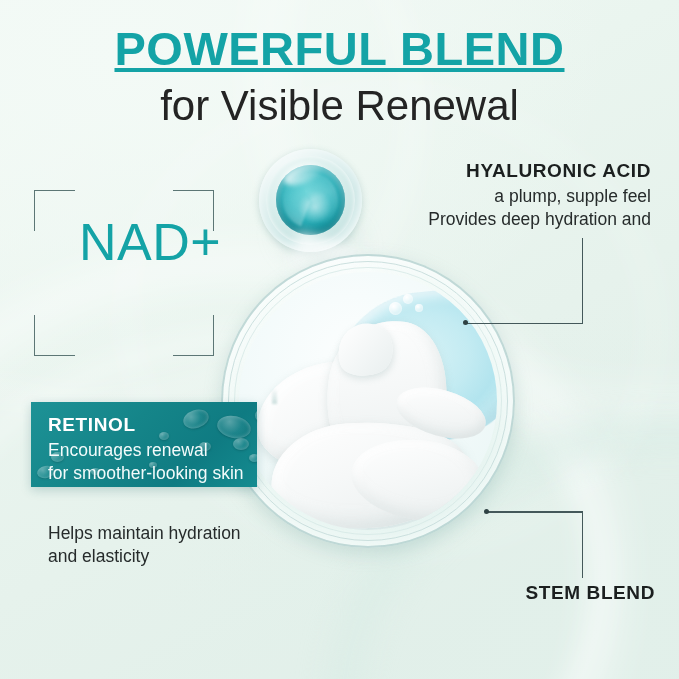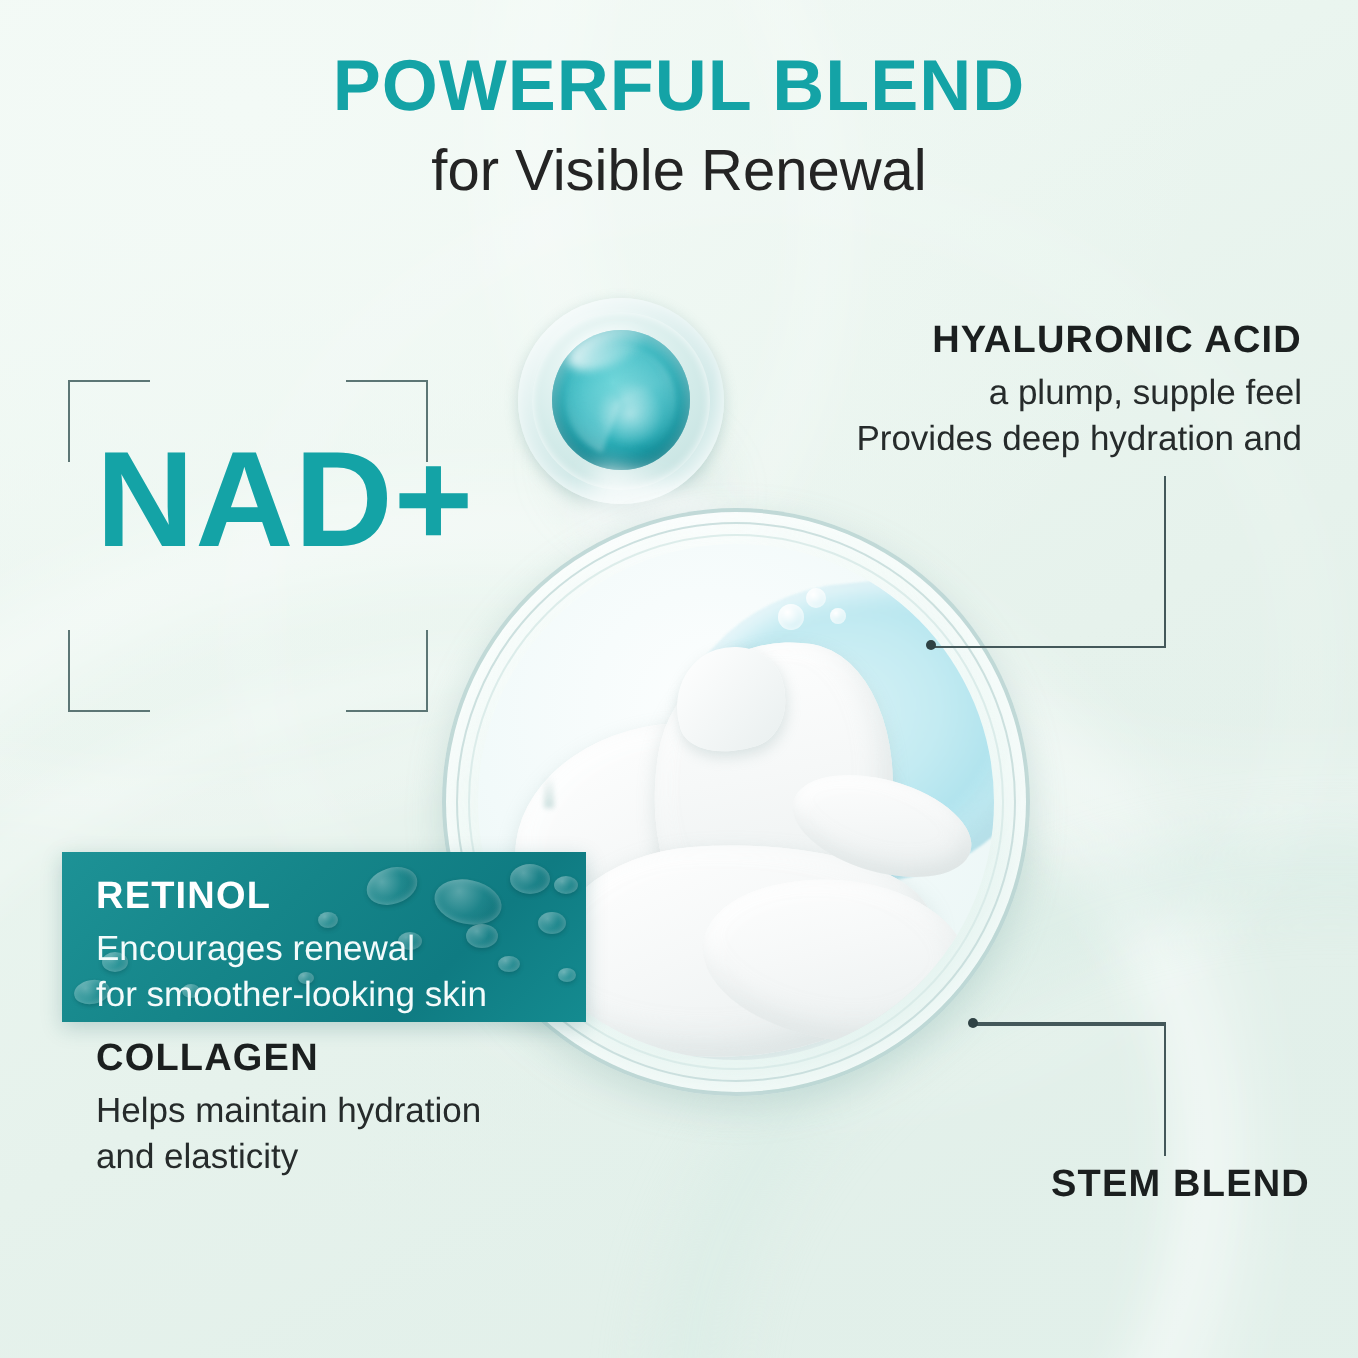--- a/index.html
+++ b/index.html
@@ -29,25 +29,25 @@
   .r4{left:330px;top:420px;width:620px;height:520px;
       border:26px solid rgba(214,235,227,.55);filter:blur(16px);}
   .r5{left:-260px;top:-190px;width:640px;height:560px;
       border:22px solid rgba(255,255,255,.28);filter:blur(14px);}
   .r6{left:120px;top:90px;width:520px;height:440px;
       border:10px solid rgba(255,255,255,.22);filter:blur(13px);transform:rotate(8deg);}
 
   
   .header{position:absolute;left:0;right:0;top:24px;text-align:center;}
   .title{
-    font-size:36px;letter-spacing:.5px;font-weight:700;
-    color:#14a3a6;line-height:1.06;margin:0;
+    font-size:47px;letter-spacing:.5px;font-weight:700;
+    color:#14a3a6;line-height:1.06;margin:0;text-decoration:underline;
   }
   .subtitle{
-    font-size:29px;font-weight:400;color:#242424;
+    font-size:42px;font-weight:400;color:#242424;
     margin:9px 0 0 0;line-height:1.1;
   }
 
   
   .jar{position:absolute;left:259px;top:149px;width:103px;height:103px;}
   .jar-shadow{
     position:absolute;left:-14px;top:34px;width:150px;height:112px;
     background:radial-gradient(closest-side,rgba(160,195,190,.40),rgba(160,195,190,0) 72%);
     filter:blur(9px);transform:rotate(22deg);
   }
@@ -169,21 +169,21 @@
   }
 
   
   .nad-frame{position:absolute;left:34px;top:190px;width:180px;height:166px;}
   .cn{position:absolute;width:40px;height:40px;}
   .cn-tl{left:0;top:0;border-left:1.5px solid #5c7675;border-top:1.5px solid #5c7675;}
   .cn-tr{right:0;top:0;border-right:1.5px solid #5c7675;border-top:1.5px solid #5c7675;}
   .cn-bl{left:0;bottom:0;border-left:1.5px solid #5c7675;border-bottom:1.5px solid #5c7675;}
   .cn-br{right:0;bottom:0;border-right:1.5px solid #5c7675;border-bottom:1.5px solid #5c7675;}
   .nad-text{position:absolute;left:48px;top:216px;width:230px;}
-  .nad-title{font-size:68px;font-weight:700;color:#14a3a6;line-height:1;letter-spacing:.5px;}
+  .nad-title{font-size:52px;font-weight:400;color:#14a3a6;line-height:1;letter-spacing:.5px;margin-left:31px;}
   .nad-desc{font-size:17.5px;color:#262b2b;line-height:1.34;margin-top:6px;}
 
   
   .callout-h{font-size:19px;font-weight:700;color:#1b1f1f;letter-spacing:.6px;line-height:1.15;}
   .callout-p{font-size:17.5px;font-weight:400;color:#262b2b;line-height:1.32;margin-top:3px;}
 
   #ha{position:absolute;right:28px;top:160px;width:300px;text-align:right;}
   #collagen{position:absolute;left:48px;top:519px;width:270px;text-align:left;}
   #stem{position:absolute;right:24px;top:582px;width:290px;text-align:right;}
 
@@ -199,21 +199,21 @@
   #conn-ha .dot{left:463px;top:320px;}
 
   
   #conn-stem{left:0;top:0;width:679px;height:679px;pointer-events:none;}
   #conn-stem .hline{left:487px;top:511.3px;width:96px;height:1.4px;}
   #conn-stem .vline{left:582px;top:511.3px;width:1.4px;height:67px;}
   #conn-stem .dot{left:484px;top:509px;}
 
   
   .retinol{
-    position:absolute;left:31px;top:426px;width:262px;height:85px;
+    position:absolute;left:31px;top:402px;width:226px;height:85px;
     overflow:hidden;
     background:linear-gradient(135deg,#1d9296 0%,#158589 40%,#0f7b82 72%,#148b90 100%);
     box-shadow:0 3px 10px rgba(20,90,95,.22);
   }
   .drops{position:absolute;inset:0;pointer-events:none;}
   .drop{
     position:absolute;border-radius:50%;
     background:radial-gradient(circle at 34% 30%, rgba(255,255,255,.30) 0%, rgba(255,255,255,.06) 46%, rgba(0,60,66,.20) 100%);
     box-shadow:inset 0 0 4px rgba(255,255,255,.35), 0 1px 2px rgba(0,50,55,.25);
   }
@@ -324,21 +324,20 @@
     <div class="retinol-text">
       <div class="retinol-h">RETINOL</div>
       <div class="retinol-p">
         <div>Encourages renewal</div>
         <div>for smoother-looking skin</div>
       </div>
     </div>
   </div>
 
   <div id="collagen">
-    <div class="callout-h">COLLAGEN</div>
     <div class="callout-p">
       <div>Helps maintain hydration</div>
       <div>and elasticity</div>
     </div>
   </div>
 
   <div id="stem">
     <div class="callout-h">STEM BLEND</div>
   </div>
 

